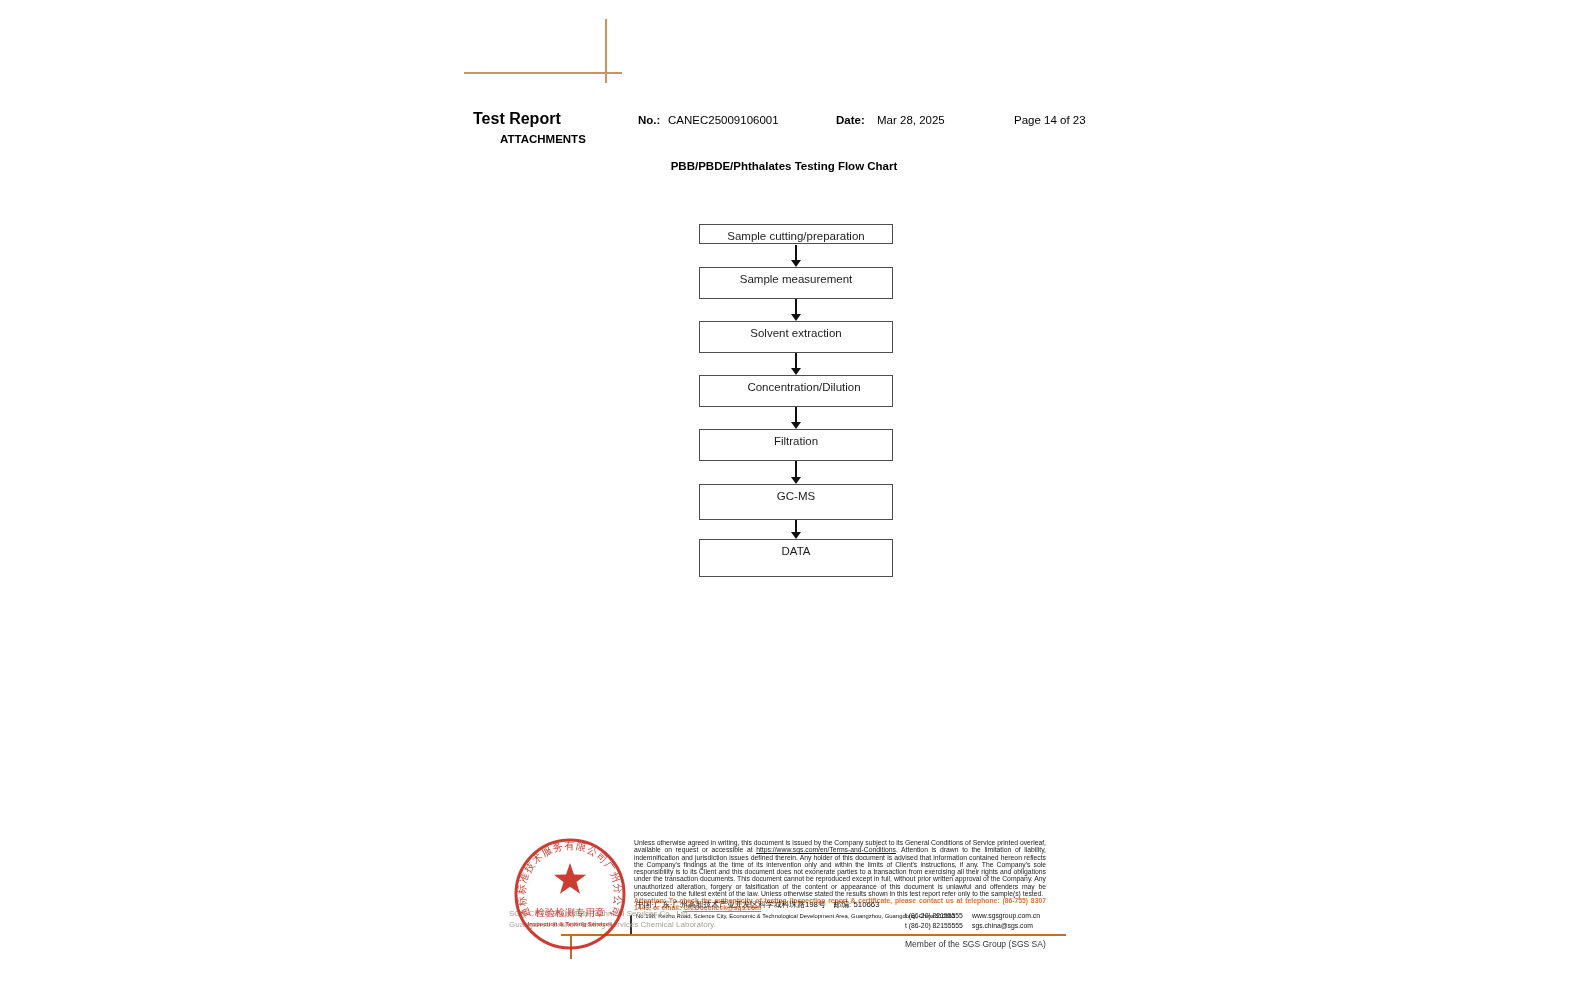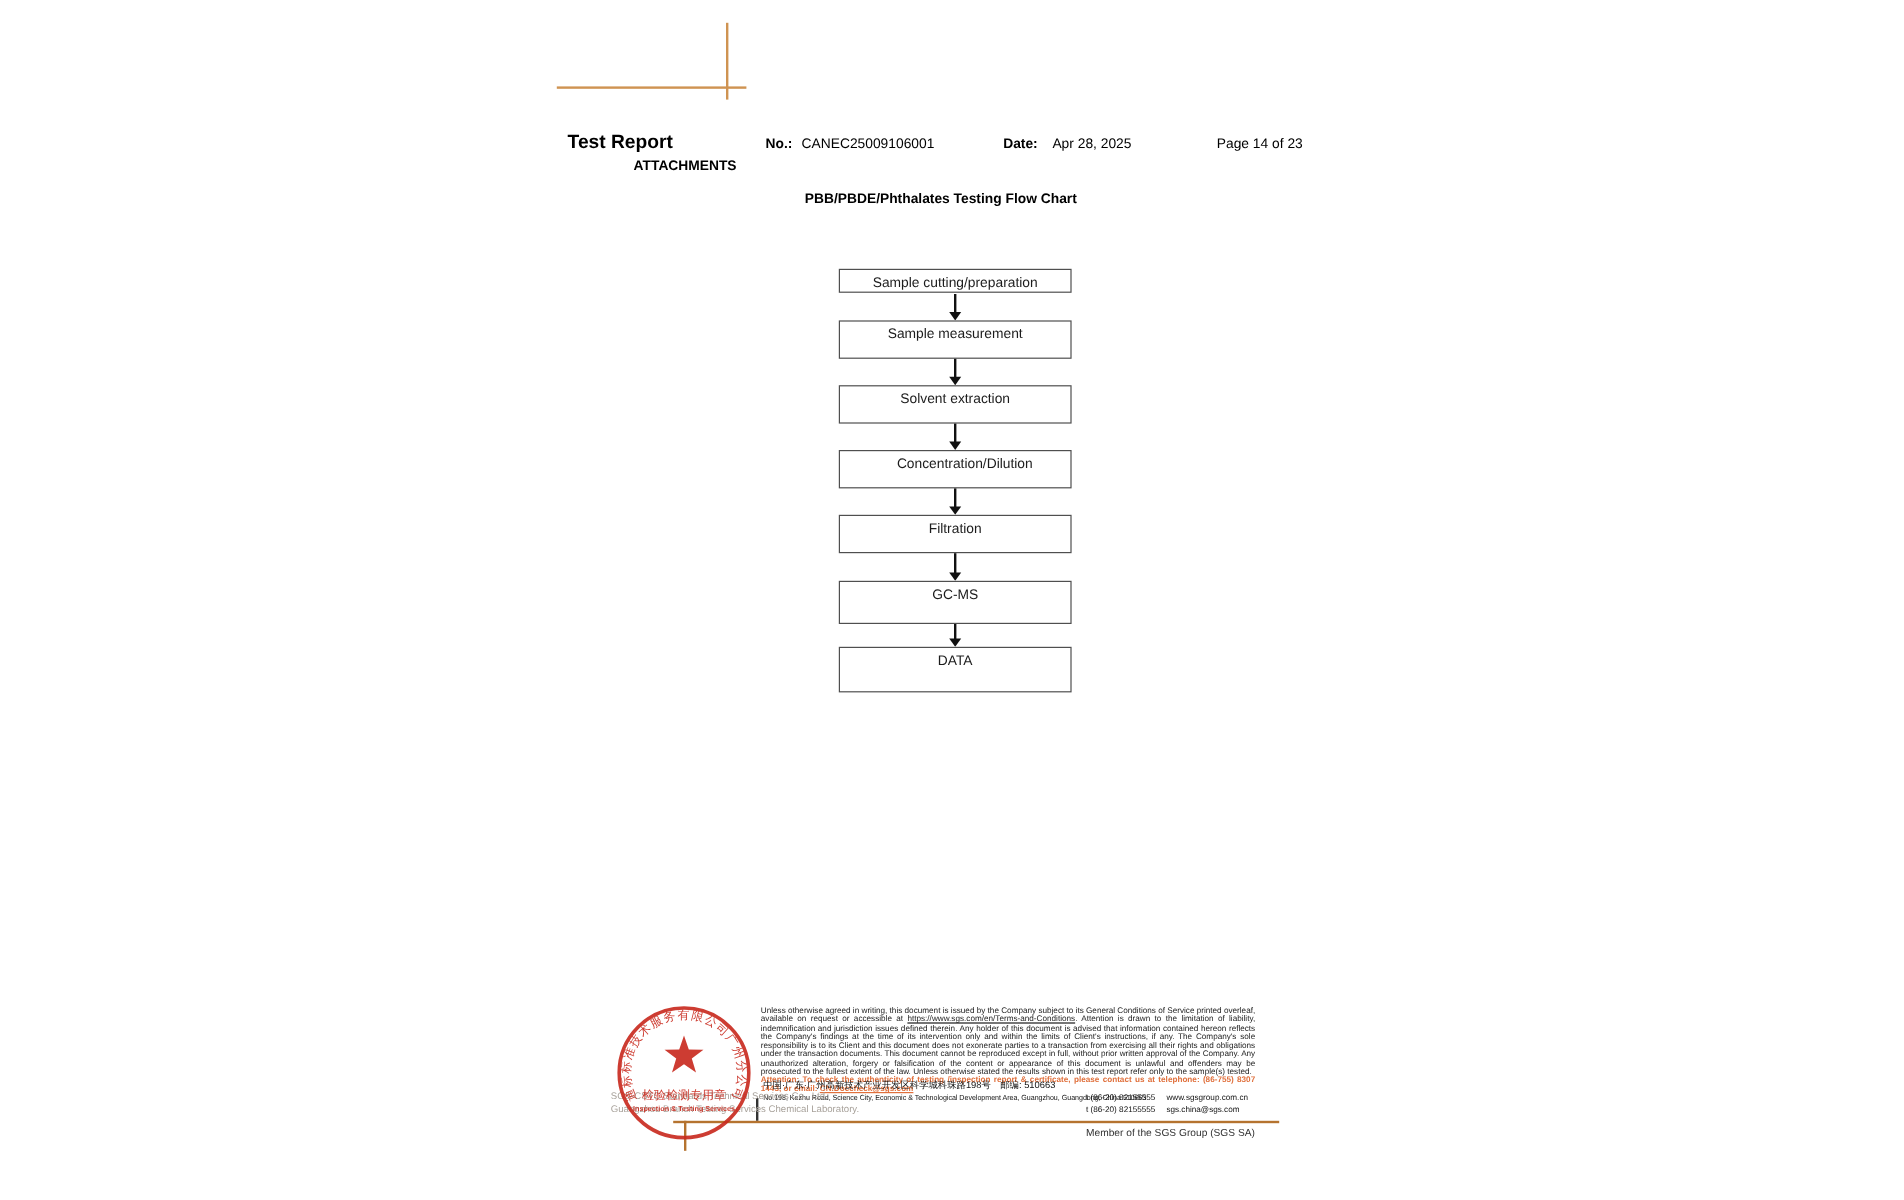--- a/index.html
+++ b/index.html
@@ -11,21 +11,21 @@
   .abs { position:absolute; }
 
   
   .logo-text { left:484px; top:12px; font-size:58px; font-weight:bold;
     color:#8c8c8c; letter-spacing:-3px; line-height:60px; }
   .logo-hline { left:464px; top:72px; width:158px; height:2px; background:#cf9352; }
   .logo-vline { left:605px; top:19px; width:2px; height:64px; background:#cf9352; }
 
   
   .report-title { left:473px; top:110px; font-size:16px; font-weight:bold; color:#000; }
-  .attachments { left:500px; top:133px; font-size:11.5px; font-weight:bold; color:#000;margin-left:28px; }
+  .attachments { left:500px; top:133px; font-size:11.5px; font-weight:bold; color:#000; }
   .hdr { font-size:11.5px; color:#000; top:114px; }
   .hdr.b { font-weight:bold; }
   .no-label { left:638px; }
   .no-value { left:668px; }
   .date-label { left:836px;text-align:center; }
   .date-value { left:877px; }
   .page-label { left:1014px; }
 
   
   .flow-title { left:584px; top:160px; width:400px; text-align:center;
@@ -68,21 +68,21 @@
 <div class="page">
 
   <div class="abs logo-hline"></div>
   <div class="abs logo-vline"></div>
 
   <div class="abs report-title">Test Report</div>
   <div class="abs attachments">ATTACHMENTS</div>
   <div class="abs hdr b no-label">No.:</div>
   <div class="abs hdr no-value">CANEC25009106001</div>
   <div class="abs hdr b date-label">Date:</div>
-  <div class="abs hdr date-value">Apr 28, 2025</div>
+  <div class="abs hdr date-value">Mar 28, 2025</div>
   <div class="abs hdr page-label">Page 14 of 23</div>
 
   <div class="abs flow-title">PBB/PBDE/Phthalates Testing Flow Chart</div>
   <div id="flow">
       <div class="abs flow-box" style="top: 224px; height: 20px;"><span>Sample cutting/preparation</span></div>
       <div class="abs flow-arrow" style="top: 245px; height: 22px;">
         <div class="stem" style="height: 16px;"></div>
         <div class="head"></div>
       </div>
       <div class="abs flow-box" style="top: 267px; height: 32px;"><span>Sample measurement</span></div>

